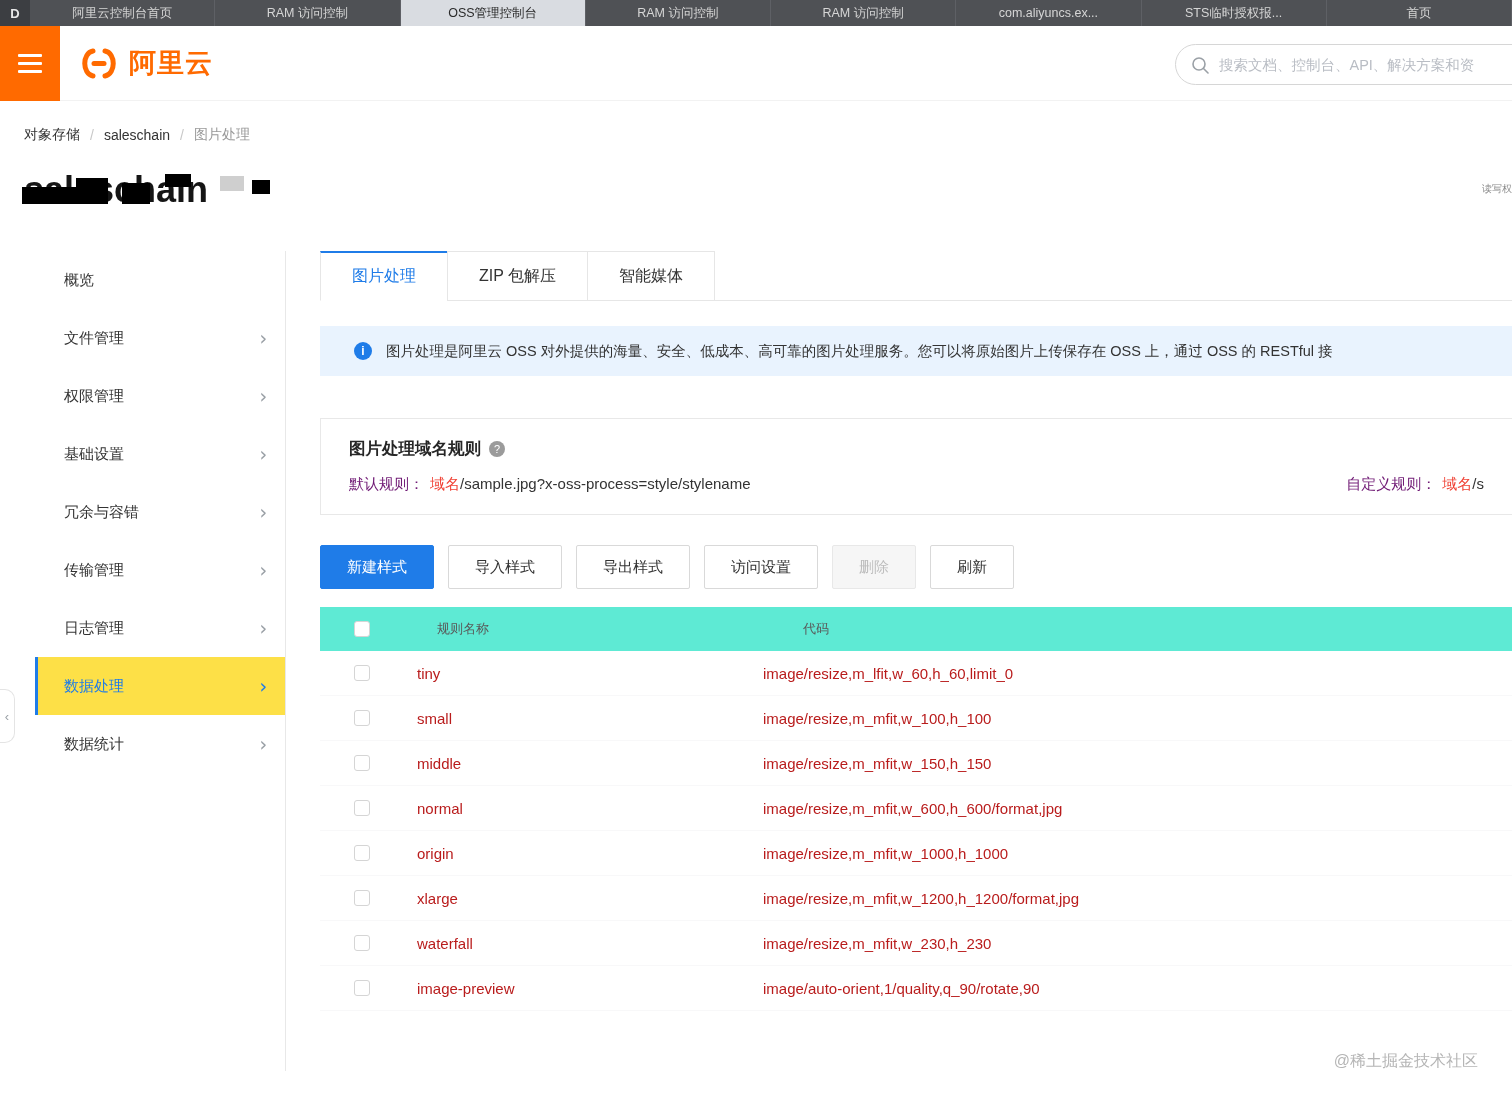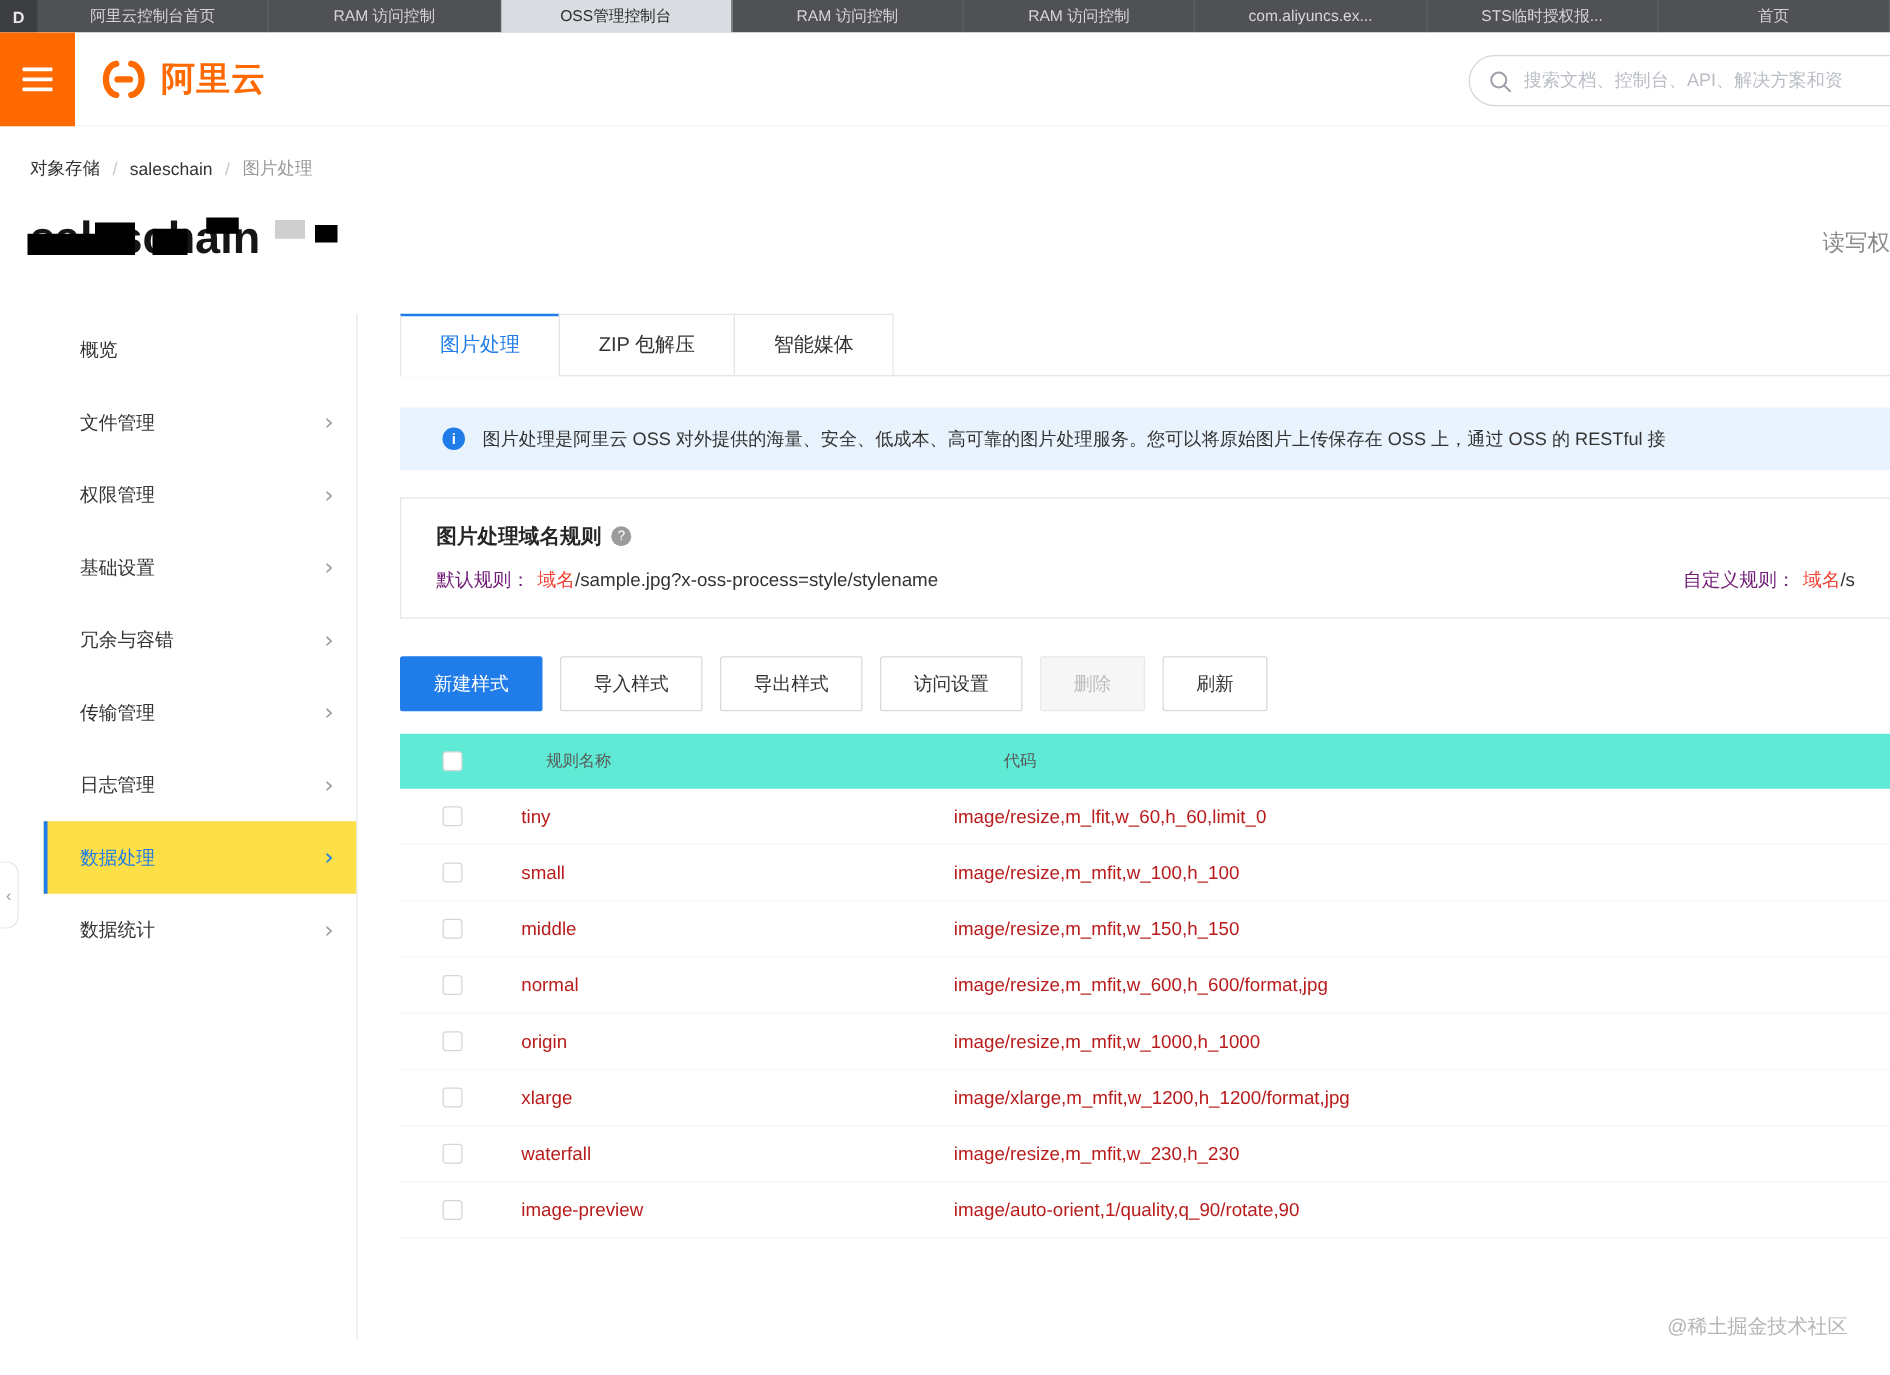--- a/index.html
+++ b/index.html
@@ -39,21 +39,21 @@
   .breadcrumb{padding:25px 0 0 24px;font-size:14px;display:flex;gap:10px;align-items:center;}
   .breadcrumb .sep{color:#c8c8c8;}
   .crumb{color:#333;cursor:pointer;}
   .crumb.current{color:#999;}
 
   .title-row{display:flex;justify-content:space-between;align-items:flex-start;
     padding:26px 0 0 24px;}
   .page-title{position:relative;font-size:36px;font-weight:bold;color:#151515;line-height:40px;}
   .redact{position:absolute;background:#000;}
   .redact.gray{background:#cfcfcf;}
-  .perm-label{font-size:18px;color:#8a8a8a;margin-top:12px;white-space:nowrap;}
+  .perm-label{font-size:10px;color:#8a8a8a;margin-top:12px;white-space:nowrap;}
 
   
   .sidebar{position:absolute;left:0;top:150px;width:286px;height:820px;border-right:1px solid #e8e8e8;padding-left:12px;}
   .side-item{height:58px;margin-left:23px;border-left:3px solid transparent;
     display:flex;align-items:center;justify-content:space-between;
     padding:0 18px 0 26px;font-size:15px;color:#333;cursor:pointer;}
   .side-item .chev{color:#9aa0a6;font-size:19px;line-height:1;font-family:"DejaVu Sans",sans-serif;}
   .side-item.active{background:#fde047;border-left-color:var(--blue);color:var(--blue);}
   .side-item.active .chev{color:var(--blue);}
   .collapse-handle{position:absolute;left:0;top:588px;width:15px;height:54px;background:#fff;
@@ -66,21 +66,21 @@
   .tabs::after{content:"";position:absolute;left:0;right:0;bottom:0;height:1px;background:var(--border);}
   .tab{position:relative;z-index:1;height:50px;display:flex;align-items:center;padding:0 31px;
     font-size:16px;background:#fff;border:1px solid var(--border);margin-right:-1px;cursor:pointer;color:#333;}
   .tab.active{border-top:2px solid var(--blue);border-bottom:1px solid #fff;color:var(--blue);}
 
   .banner{margin-top:25px;height:50px;background:#e9f3fe;display:flex;align-items:center;
     gap:14px;padding:0 22px 0 34px;font-size:14.5px;color:#333;white-space:nowrap;overflow:hidden;}
   .info-icon{flex:0 0 18px;width:18px;height:18px;border-radius:50%;background:var(--blue);color:#fff;
     font-size:12px;font-weight:bold;display:flex;align-items:center;justify-content:center;font-style:normal;}
 
-  .domain-box{margin-top:22px;border:1px solid #e8e8e8;border-right:none;padding:19px 28px 20px 28px;}
+  .domain-box{margin-top:42px;border:1px solid #e8e8e8;border-right:none;padding:19px 28px 20px 28px;}
   .domain-title-row{display:flex;align-items:center;gap:8px;}
   .domain-title{font-size:16.5px;font-weight:bold;color:#262626;}
   .help-icon{width:16px;height:16px;border-radius:50%;background:#9b9b9b;color:#fff;font-size:11px;
     display:flex;align-items:center;justify-content:center;cursor:pointer;}
   .domain-rules{display:flex;justify-content:space-between;margin-top:15px;font-size:15px;white-space:nowrap;overflow:hidden;}
   .rule-label{color:#701a75;margin-right:6px;}
   .hl{color:var(--red);}
   .rule-text{color:#333;}
 
   .toolbar{margin-top:30px;display:flex;gap:14px;}
@@ -263,21 +263,21 @@
         <span class="code-cell">image/resize,m_mfit,w_600,h_600/format,jpg</span>
       </div>
       <div class="trow">
         <span class="cb"></span>
         <span>origin</span>
         <span class="code-cell">image/resize,m_mfit,w_1000,h_1000</span>
       </div>
       <div class="trow">
         <span class="cb"></span>
         <span>xlarge</span>
-        <span class="code-cell">image/xlarge,m_mfit,w_1200,h_1200/format,jpg</span>
+        <span class="code-cell">image/resize,m_mfit,w_1200,h_1200/format,jpg</span>
       </div>
       <div class="trow">
         <span class="cb"></span>
         <span>waterfall</span>
         <span class="code-cell">image/resize,m_mfit,w_230,h_230</span>
       </div>
       <div class="trow">
         <span class="cb"></span>
         <span>image-preview</span>
         <span class="code-cell">image/auto-orient,1/quality,q_90/rotate,90</span>

